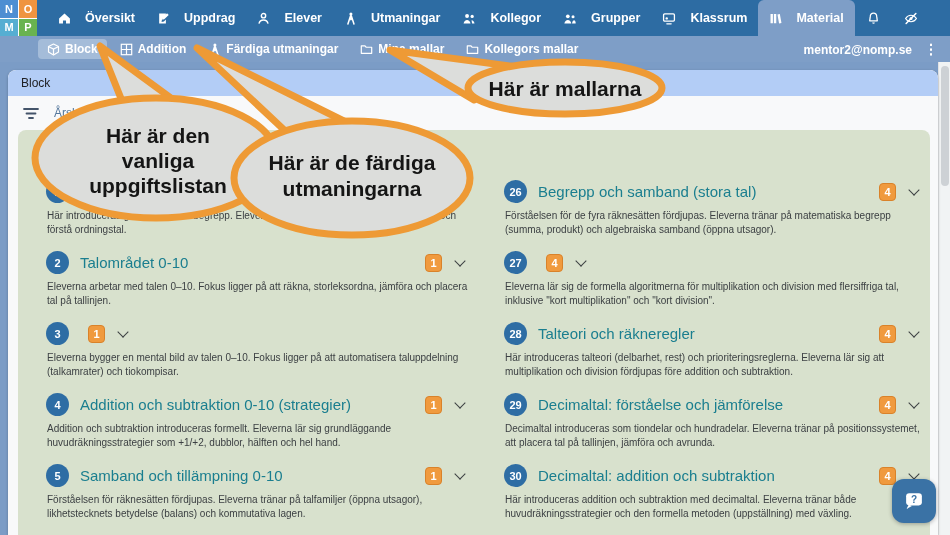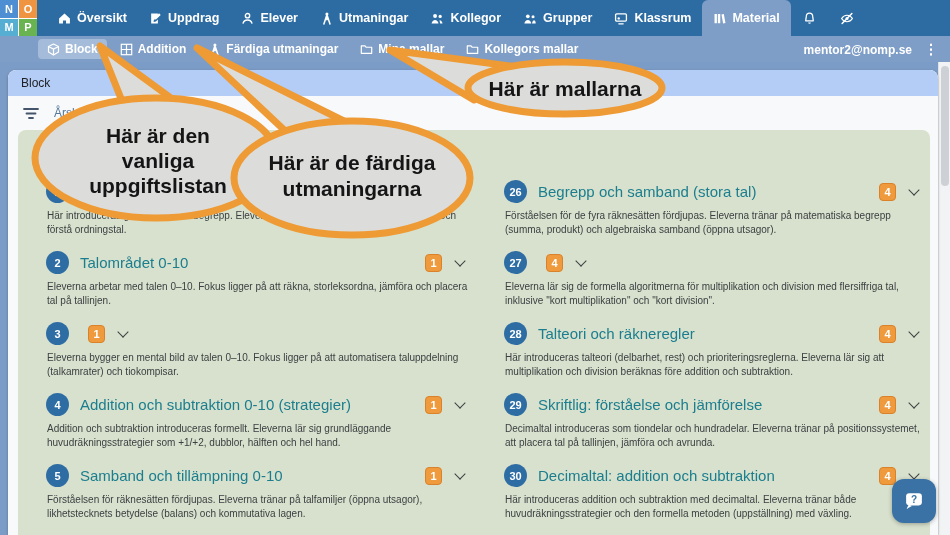--- a/index.html
+++ b/index.html
@@ -19,21 +19,21 @@
     width:37px; height:36px; display:grid;
     grid-template-columns:1fr 1fr; grid-template-rows:1fr 1fr;
     gap:1px; background:#fff; padding:0; flex:none; cursor:pointer;
   }
   .logo .tile {
     display:flex; align-items:center; justify-content:center;
     color:#fff; font-size:11px; font-weight:bold;
   }
   .nav-items { display:flex; align-items:stretch; margin-left:10px; }
   .nav-item {
-    display:flex; align-items:center; gap:6px; padding:0 11px;
+    display:flex; align-items:center; gap:14px; padding:0 11px;
     font-size:12.5px; font-weight:bold; cursor:pointer; white-space:nowrap;
   }
   .nav-item.active { background:#7e9ec7; border-radius:6px 6px 0 0; }
   .nav-item svg, .subnav-item svg { display:block; }
   .nav-iconbtn {
     display:flex; align-items:center; padding:0 12px; cursor:pointer;
   }
 
   
   .subnav {
@@ -370,26 +370,26 @@
           </div>
           <div class="bdesc">Eleverna lär sig de formella algoritmerna för multiplikation och division med flersiffriga tal, inklusive "kort multiplikation" och "kort division".</div>
         </div>
         <div class="block-item">
           <div class="item-head">
             <span class="num">28</span>
             <span class="btitle">Talteori och räkneregler</span>
             <span class="badge">4</span>
             <span class="chev"></span>
           </div>
-          <div class="bdesc">Här introduceras talteori (delbarhet, rest) och prioriteringsreglerna. Eleverna lär sig att multiplikation och division beräknas före addition och subtraktion.</div>
+          <div class="bdesc">Här introduceras talteori (delbarhet, rest) och prioriteringsreglerna. Eleverna lär sig att multiplikation och division fördjupas före addition och subtraktion.</div>
         </div>
         <div class="block-item">
           <div class="item-head">
             <span class="num">29</span>
-            <span class="btitle">Skriftlig: förståelse och jämförelse</span>
+            <span class="btitle">Decimaltal: förståelse och jämförelse</span>
             <span class="badge">4</span>
             <span class="chev"></span>
           </div>
           <div class="bdesc">Decimaltal introduceras som tiondelar och hundradelar. Eleverna tränar på positionssystemet, att placera tal på tallinjen, jämföra och avrunda.</div>
         </div>
         <div class="block-item">
           <div class="item-head">
             <span class="num">30</span>
             <span class="btitle">Decimaltal: addition och subtraktion</span>
             <span class="badge">4</span>

